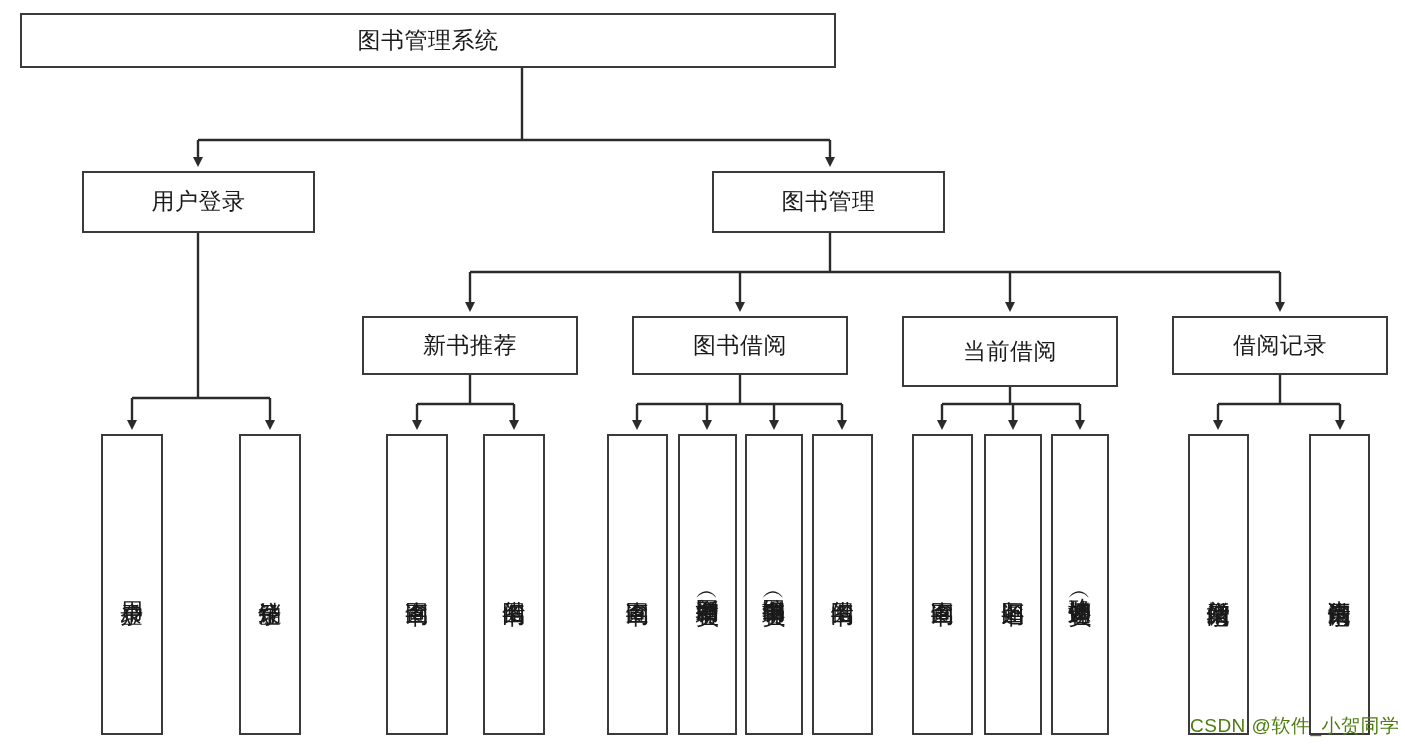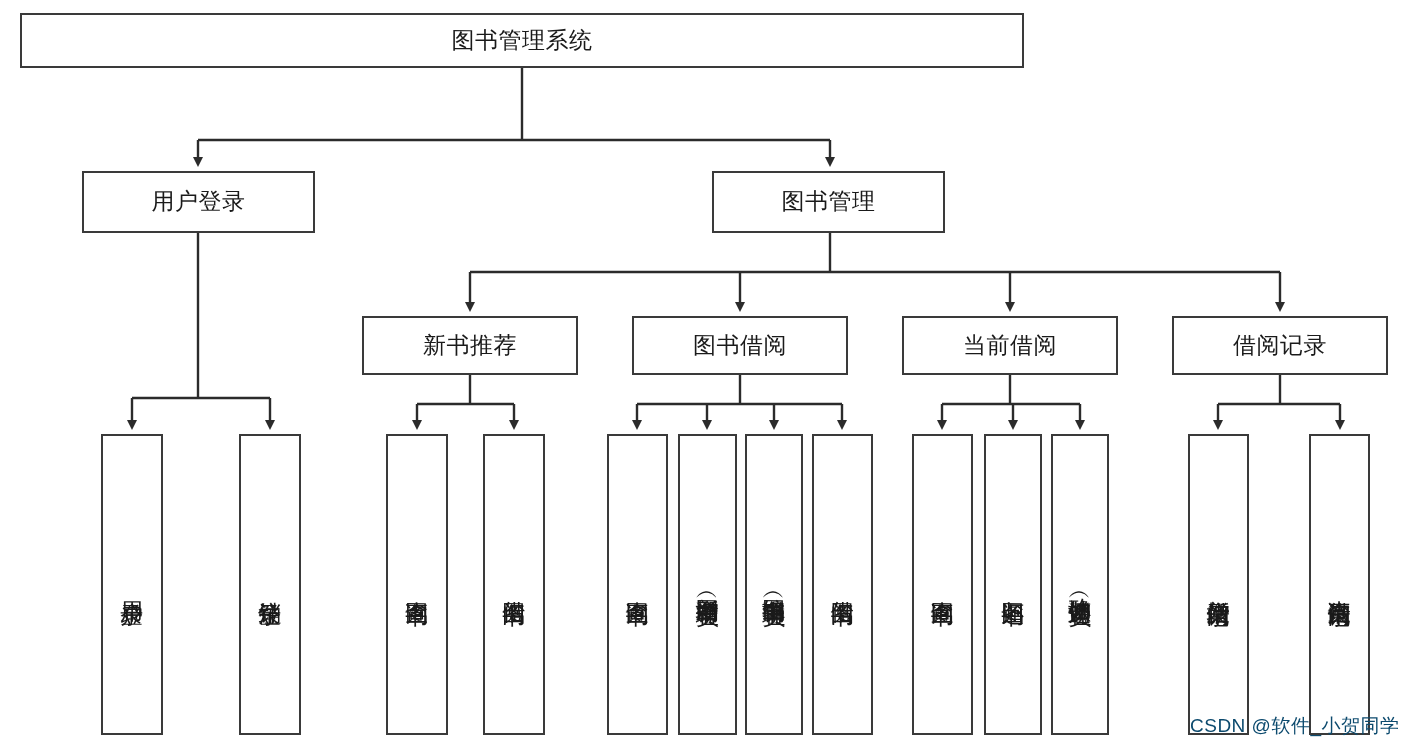--- a/index.html
+++ b/index.html
@@ -49,21 +49,21 @@
     padding: 4px 0;
     white-space: nowrap;
   }
   .node.vert .vlabel {
     writing-mode: vertical-rl;
     text-orientation: upright;
     display: block;
   }
   .watermark {
     position: absolute;
-    color: #0c4a6e;
+    color: #4d7c0f;
     font-size: 19px;
     white-space: nowrap;
     letter-spacing: 0.5px;
   }
 </style>
 </head>
 <body>
 
 <div id="canvas">
 
@@ -110,38 +110,38 @@
       <path d="M1013,404 L1013,421" marker-end="url(#arrow)"></path>
       <path d="M1080,404 L1080,421" marker-end="url(#arrow)"></path>
 
       <path d="M1280,375 L1280,404"></path>
       <path d="M1218,404 L1340,404"></path>
       <path d="M1218,404 L1218,421" marker-end="url(#arrow)"></path>
       <path d="M1340,404 L1340,421" marker-end="url(#arrow)"></path>
     </g>
   </svg>
 
-  <div class="node horiz" style="left:20px; top:13px; width:1004px; height:55px;">
+  <div class="node horiz" style="left:20px; top:13px; width:816px; height:55px;">
     <span>图书管理系统</span>
   </div>
 
   <div class="node horiz" style="left:82px; top:171px; width:233px; height:62px;">
     <span>用户登录</span>
   </div>
   <div class="node horiz" style="left:712px; top:171px; width:233px; height:62px;text-align:right;">
     <span>图书管理</span>
   </div>
 
   <div class="node horiz" style="left:362px; top:316px; width:216px; height:59px;">
     <span>新书推荐</span>
   </div>
   <div class="node horiz" style="left:632px; top:316px; width:216px; height:59px;">
     <span>图书借阅</span>
   </div>
-  <div class="node horiz" style="left:902px; top:316px; width:216px; height:59px;">
+  <div class="node horiz" style="left:902px; top:316px; width:216px; height:71px;">
     <span>当前借阅</span>
   </div>
   <div class="node horiz" style="left:1172px; top:316px; width:216px; height:59px;justify-content:center;">
     <span>借阅记录</span>
   </div>
 
   <div class="node vert" style="left:101px; top:434px; width:62px; height:301px;">
     <span class="vlabel">用户登录</span>
   </div>
   <div class="node vert" style="left:239px; top:434px; width:62px; height:301px;">

